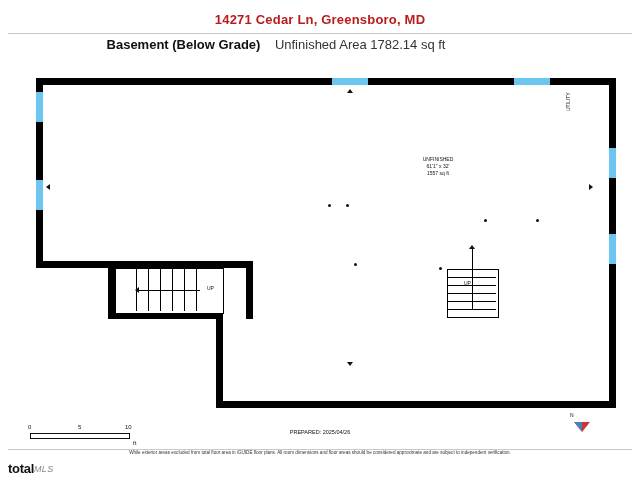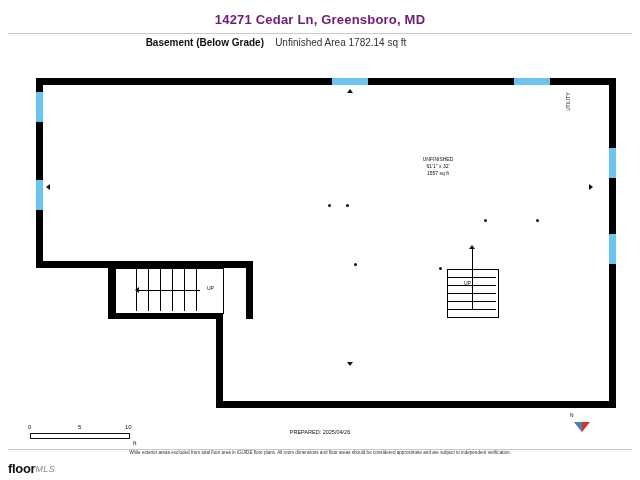--- a/index.html
+++ b/index.html
@@ -24,37 +24,37 @@
   
   .title {
     position: absolute;
     top: 12px;
     left: 0;
     width: 640px;
     text-align: center;
     font-size: 13px;
     font-weight: bold;
     letter-spacing: 0.2px;
-    color: #701a75;
+    color: #b91c1c;
   }
   .hr-top {
     position: absolute;
     top: 33px;
     left: 8px;
     width: 624px;
     height: 1px;
     background: #c9c9c9;
   }
   .subtitle {
     position: absolute;
     top: 37px;
     left: 0;
     width: 552px;
     text-align: center;
-    font-size: 10px;
+    font-size: 13px;
     color: #111;
   }
   .subtitle .strong {
     font-weight: bold;
   }
   .subtitle .light {
     font-weight: normal;
     color: #333;
   }
 
@@ -374,16 +374,16 @@
 
   <div class="compass">
     <div class="n">N</div>
     <div class="needle-red"></div>
     <div class="needle-blue"></div>
   </div>
 
   <div class="hr-bottom"></div>
   <div class="disclaimer">While exterior areas excluded from total floor area in iGUIDE floor plans. All room dimensions and floor areas should be considered approximate and are subject to independent verification.</div>
   <div class="brand">
-    <span>floor</span><span class="light">MLS</span>
+    <span>total</span><span class="light">MLS</span>
   </div>
 
 </div>
 
 </body></html>

